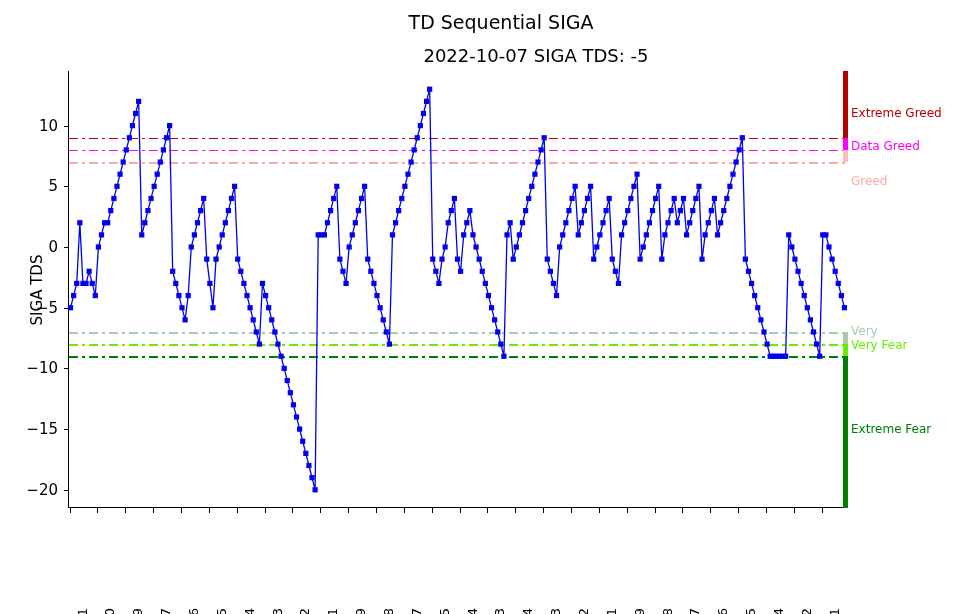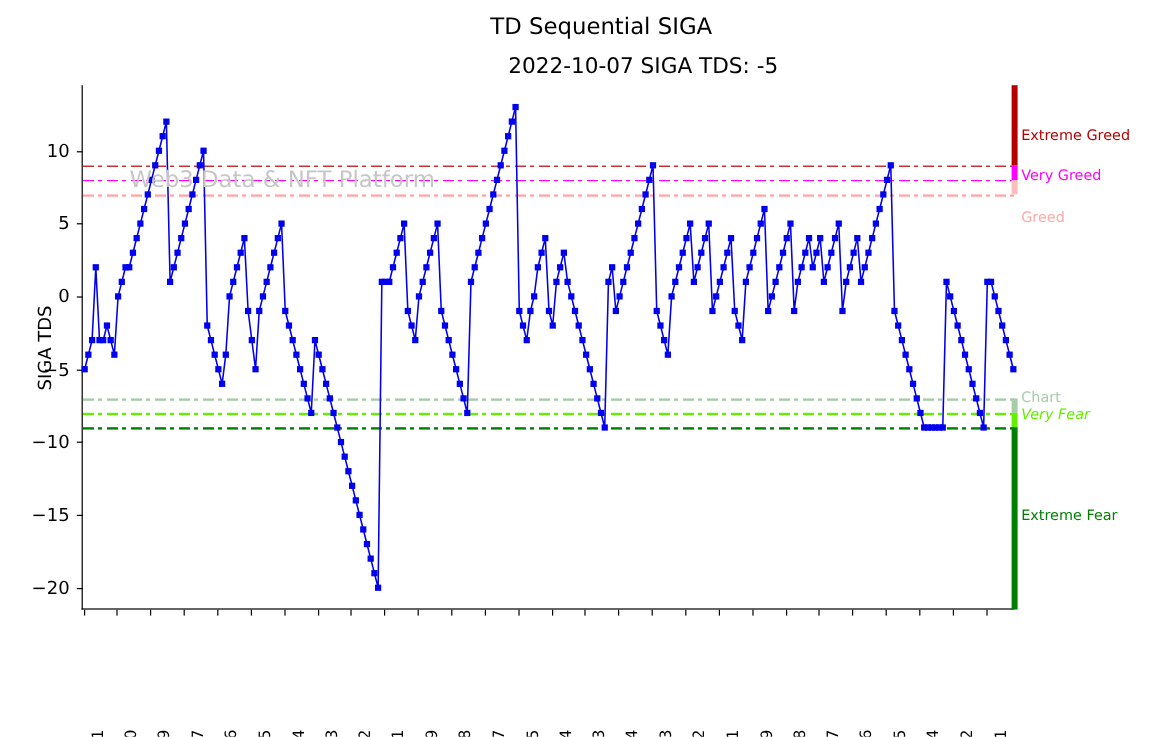--- a/index.html
+++ b/index.html
@@ -427,37 +427,36 @@
         <rect x="757.37" y="173.41" width="5.2" height="5.2" fill="#0000ee"></rect>
         <rect x="760.47" y="185.55" width="5.2" height="5.2" fill="#0000ee"></rect>
         <rect x="763.57" y="197.69" width="5.2" height="5.2" fill="#0000ee"></rect>
         <rect x="766.66" y="209.83" width="5.2" height="5.2" fill="#0000ee"></rect>
         <rect x="769.76" y="221.97" width="5.2" height="5.2" fill="#0000ee"></rect>
         <rect x="772.85" y="234.11" width="5.2" height="5.2" fill="#0000ee"></rect>
       </svg>
   </div>
 
   <div id="watermark">
-    <div>Web3 Data &amp; NFT Platform</div>
   </div>
 
   <div id="zones-holder">
       <div class="zone-bar" style="left: 843px; top: 71px; height: 66.7639px; background: rgb(180, 0, 0);"></div>
       <div class="zone-bar" style="left: 843px; top: 137.764px; height: 12.1389px; background: rgb(255, 0, 255);"></div>
       <div class="zone-bar" style="left: 843px; top: 149.903px; height: 12.1389px; background: rgb(255, 189, 189);"></div>
       <div class="zone-bar" style="left: 843px; top: 331.986px; height: 12.1389px; background: rgb(168, 204, 170);"></div>
       <div class="zone-bar" style="left: 843px; top: 344.125px; height: 12.1389px; background: rgb(102, 238, 0);"></div>
       <div class="zone-bar" style="left: 843px; top: 356.264px; height: 151.736px; background: rgb(0, 128, 0);"></div>
     </div>
   <div id="zonelabels-holder">
       <div class="zone-label" style="top: 106.486px; color: rgb(180, 0, 0);">Extreme Greed</div>
-      <div class="zone-label" style="top: 139.261px; color: rgb(255, 0, 255);">Very Greed</div>
+      <div class="zone-label" style="top: 139.261px; color: rgb(255, 0, 255);">Data Greed</div>
       <div class="zone-label" style="top: 153.828px; color: rgb(255, 168, 168); margin-top: 20px;">Greed</div>
-      <div class="zone-label" style="top: 323.772px; color: rgb(168, 204, 170);">Chart</div>
-      <div class="zone-label" style="top: 338.339px; color: rgb(102, 238, 0); font-style: italic;">Very Fear</div>
+      <div class="zone-label" style="top: 323.772px; color: rgb(168, 204, 170);">Very</div>
+      <div class="zone-label" style="top: 338.339px; color: rgb(102, 238, 0);">Very Fear</div>
       <div class="zone-label" style="top: 422.097px; color: rgb(0, 128, 0);">Extreme Fear</div>
     </div>
 
   <div id="xaxis-area">
       <div class="xtick-line" style="left: 1.54781px;"></div>
       <div class="xtick-label" style="left: 7.54781px; top: 100px;">2021-10-11</div>
       <div class="xtick-line" style="left: 29.4084px;"></div>
       <div class="xtick-label" style="left: 35.4084px; top: 100px;">2021-10-20</div>
       <div class="xtick-line" style="left: 57.2689px;"></div>
       <div class="xtick-label" style="left: 63.2689px; top: 100px;">2021-10-29</div>

